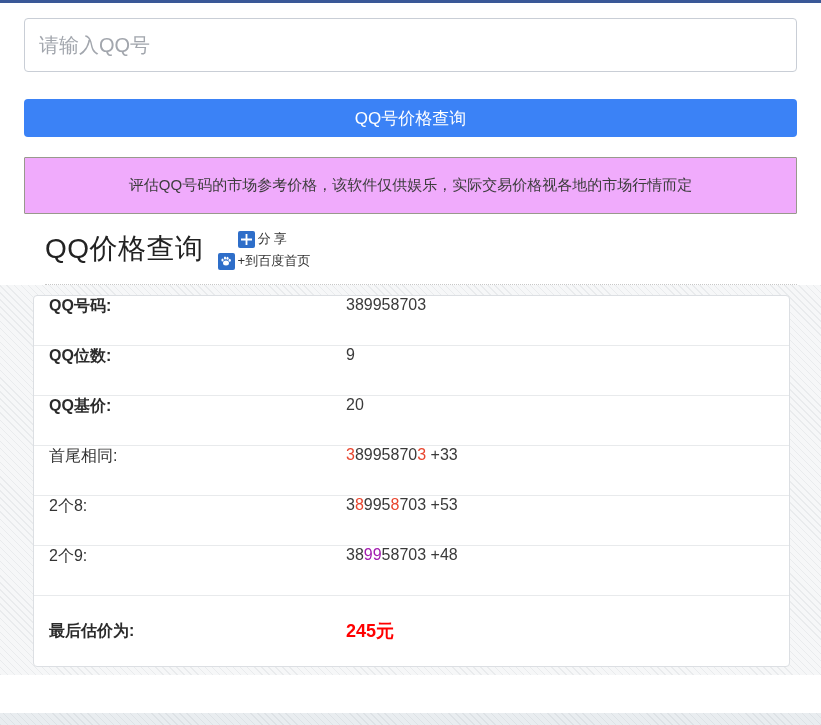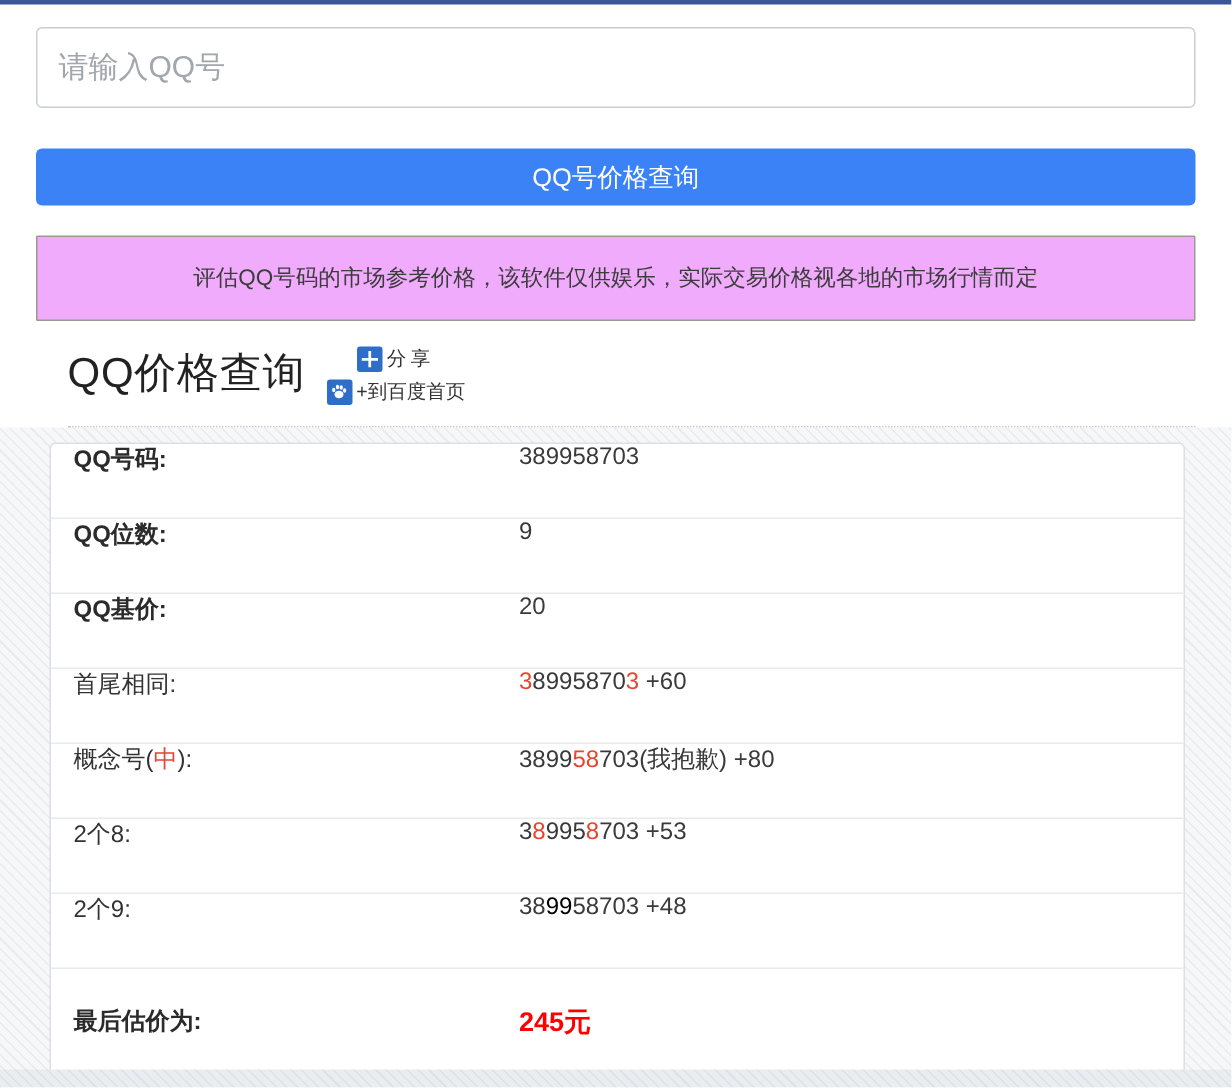--- a/index.html
+++ b/index.html
@@ -176,33 +176,29 @@
       <div class="row">
         <div class="cell label bold"><span>QQ位数:</span></div>
         <div class="cell value"><span>9</span></div>
       </div>
       <div class="row">
         <div class="cell label bold"><span>QQ基价:</span></div>
         <div class="cell value"><span>20</span></div>
       </div>
       <div class="row">
         <div class="cell label"><span>首尾相同:</span></div>
-        <div class="cell value"><span style="color: rgb(232, 69, 46);">3</span><span>8995870</span><span style="color: rgb(232, 69, 46);">3</span><span> +60</span></div>
-      </div>
-      <div class="row">
-        <div class="cell label"><span>概念号(</span><span style="color: rgb(232, 69, 46);">中</span><span>):</span></div>
-        <div class="cell value"><span>3899</span><span style="color: rgb(232, 69, 46);">58</span><span>703(我抱歉) +80</span></div>
+        <div class="cell value"><span style="color: rgb(232, 69, 46);">3</span><span>8995870</span><span style="color: rgb(232, 69, 46);">3</span><span> +33</span></div>
       </div>
       <div class="row">
         <div class="cell label"><span>2个8:</span></div>
         <div class="cell value"><span>3</span><span style="color: rgb(232, 69, 46);">8</span><span>995</span><span style="color: rgb(232, 69, 46);">8</span><span>703 +53</span></div>
       </div>
       <div class="row">
         <div class="cell label"><span>2个9:</span></div>
-        <div class="cell value"><span>38</span><span style="color: #000000;">99</span><span>58703 +48</span></div>
+        <div class="cell value"><span>38</span><span style="color: #a21caf;">99</span><span>58703 +48</span></div>
       </div>
       <div class="row emphasis">
         <div class="cell label bold"><span>最后估价为:</span></div>
         <div class="cell value"><span style="color: rgb(255, 0, 0);">245元</span></div>
       </div>
     </div>
 </div>
 
 <div class="footer-strip"></div>
 

